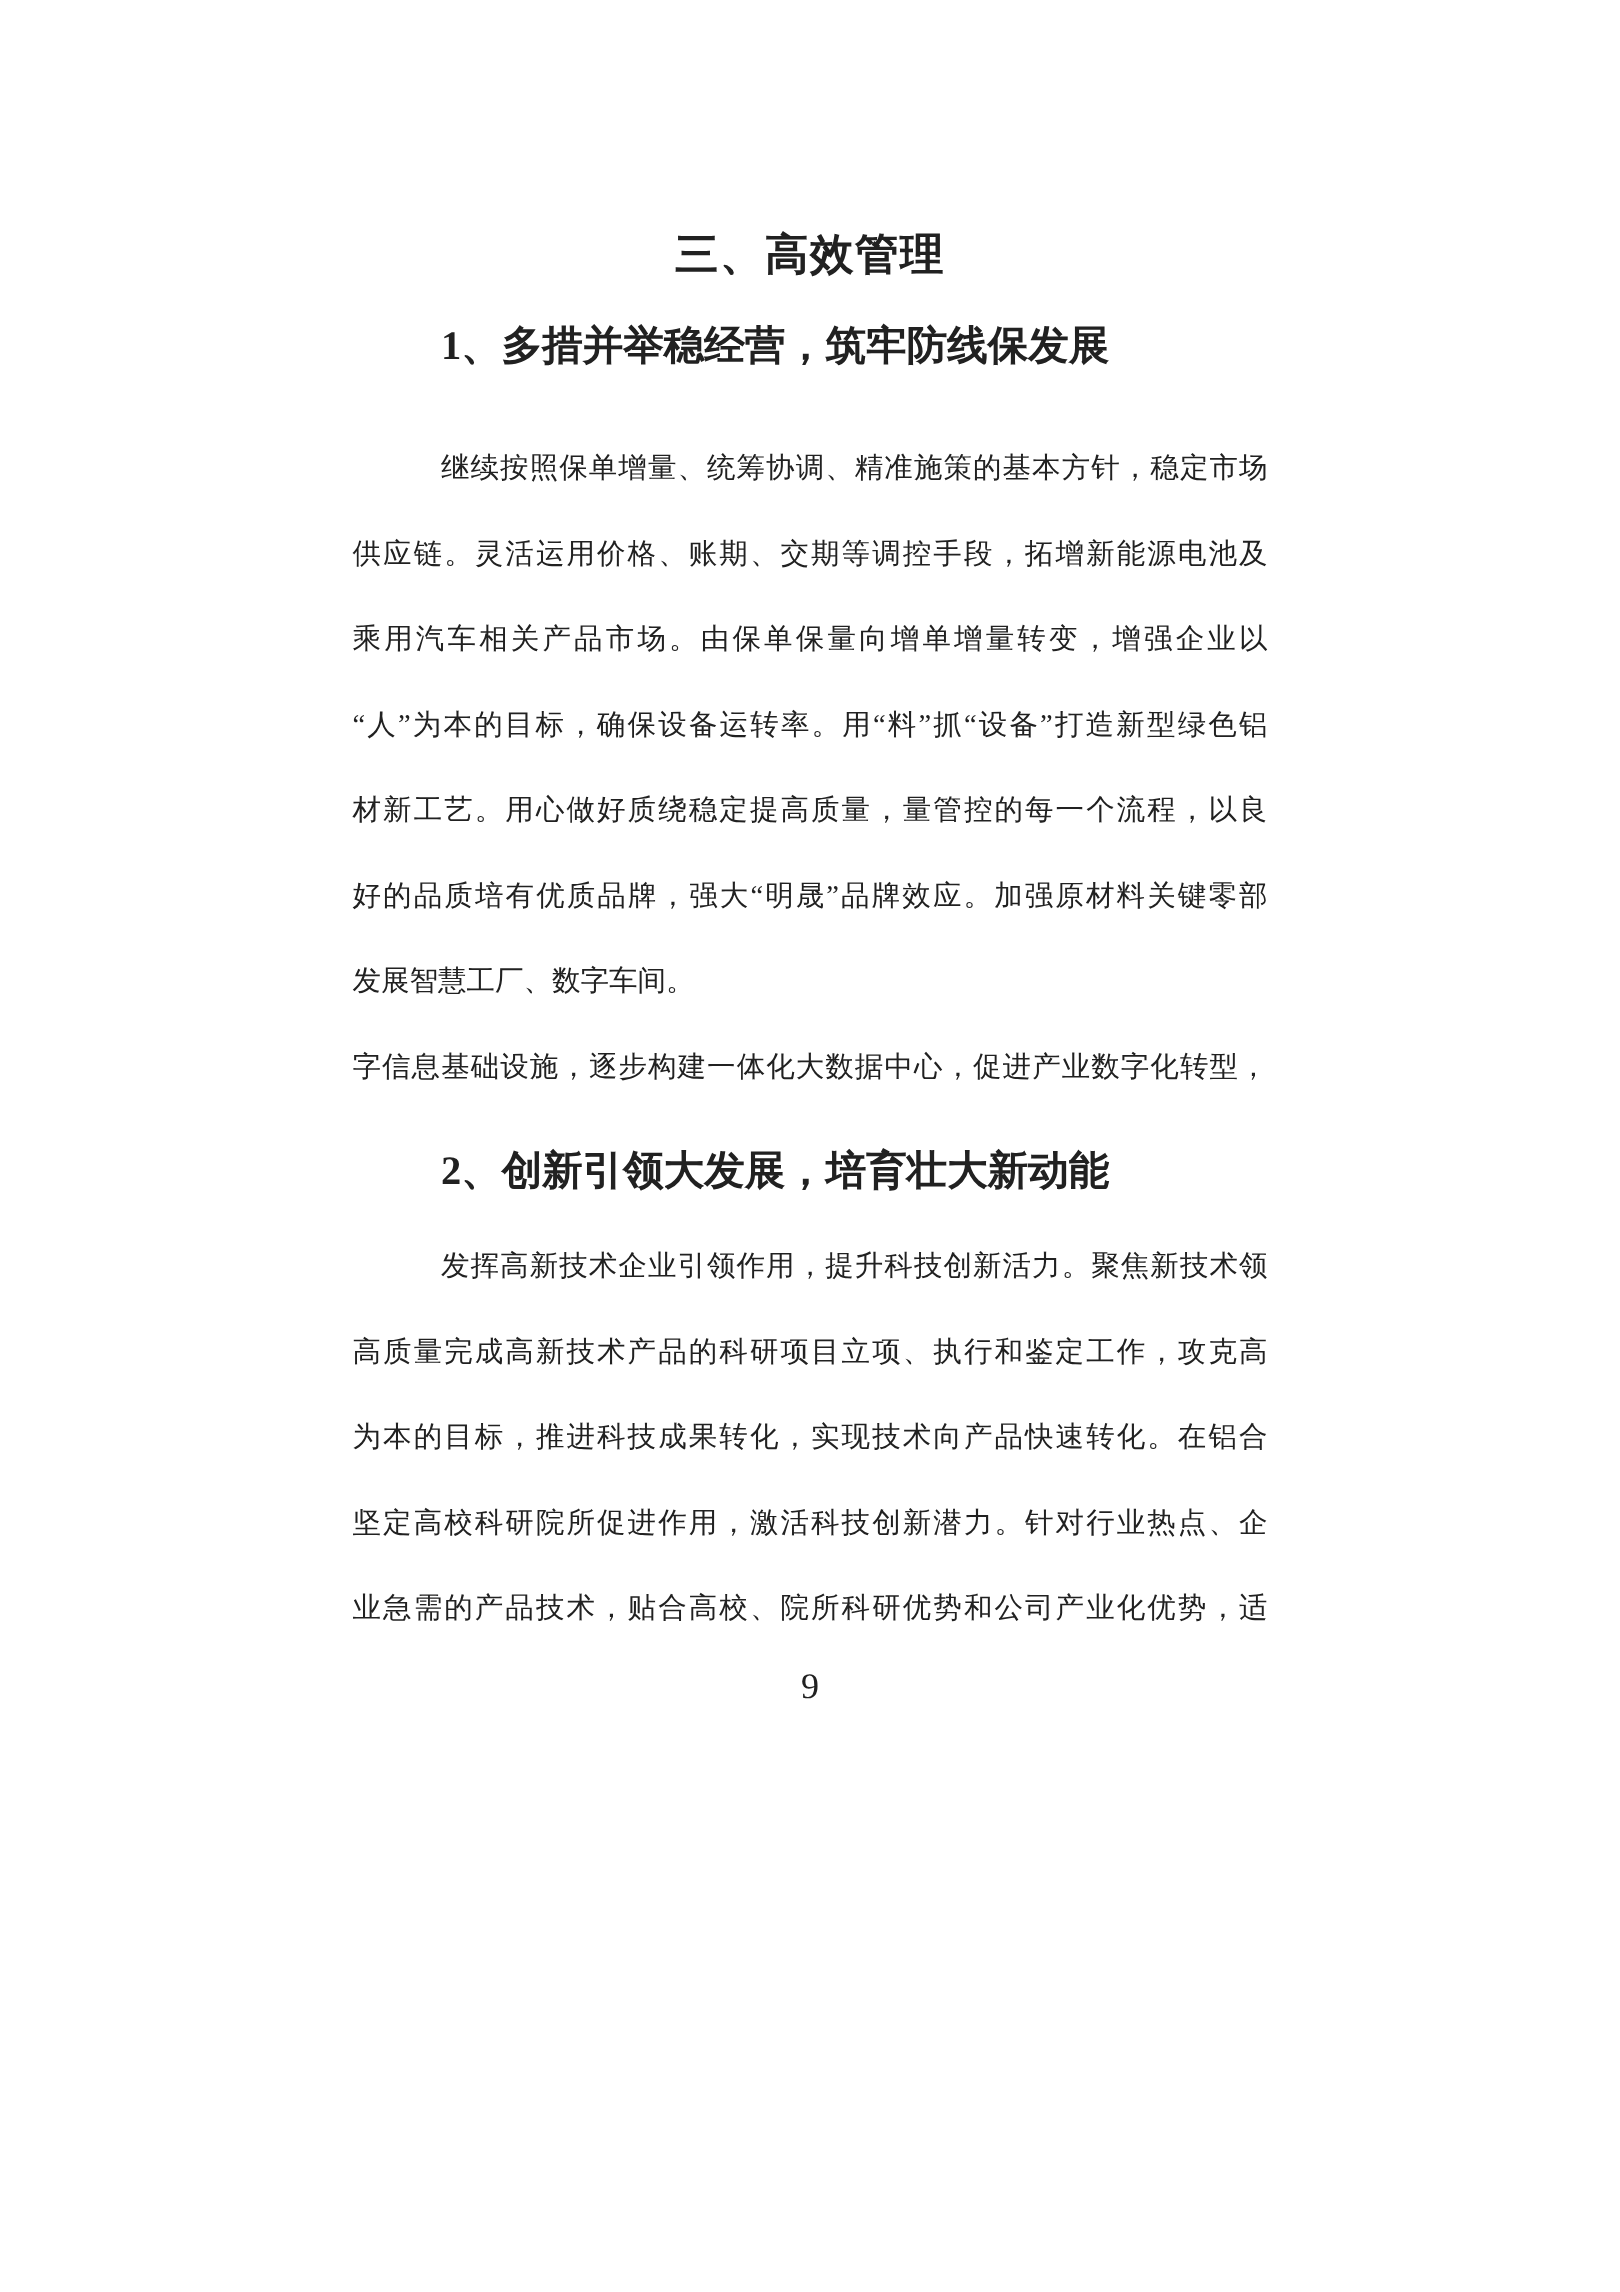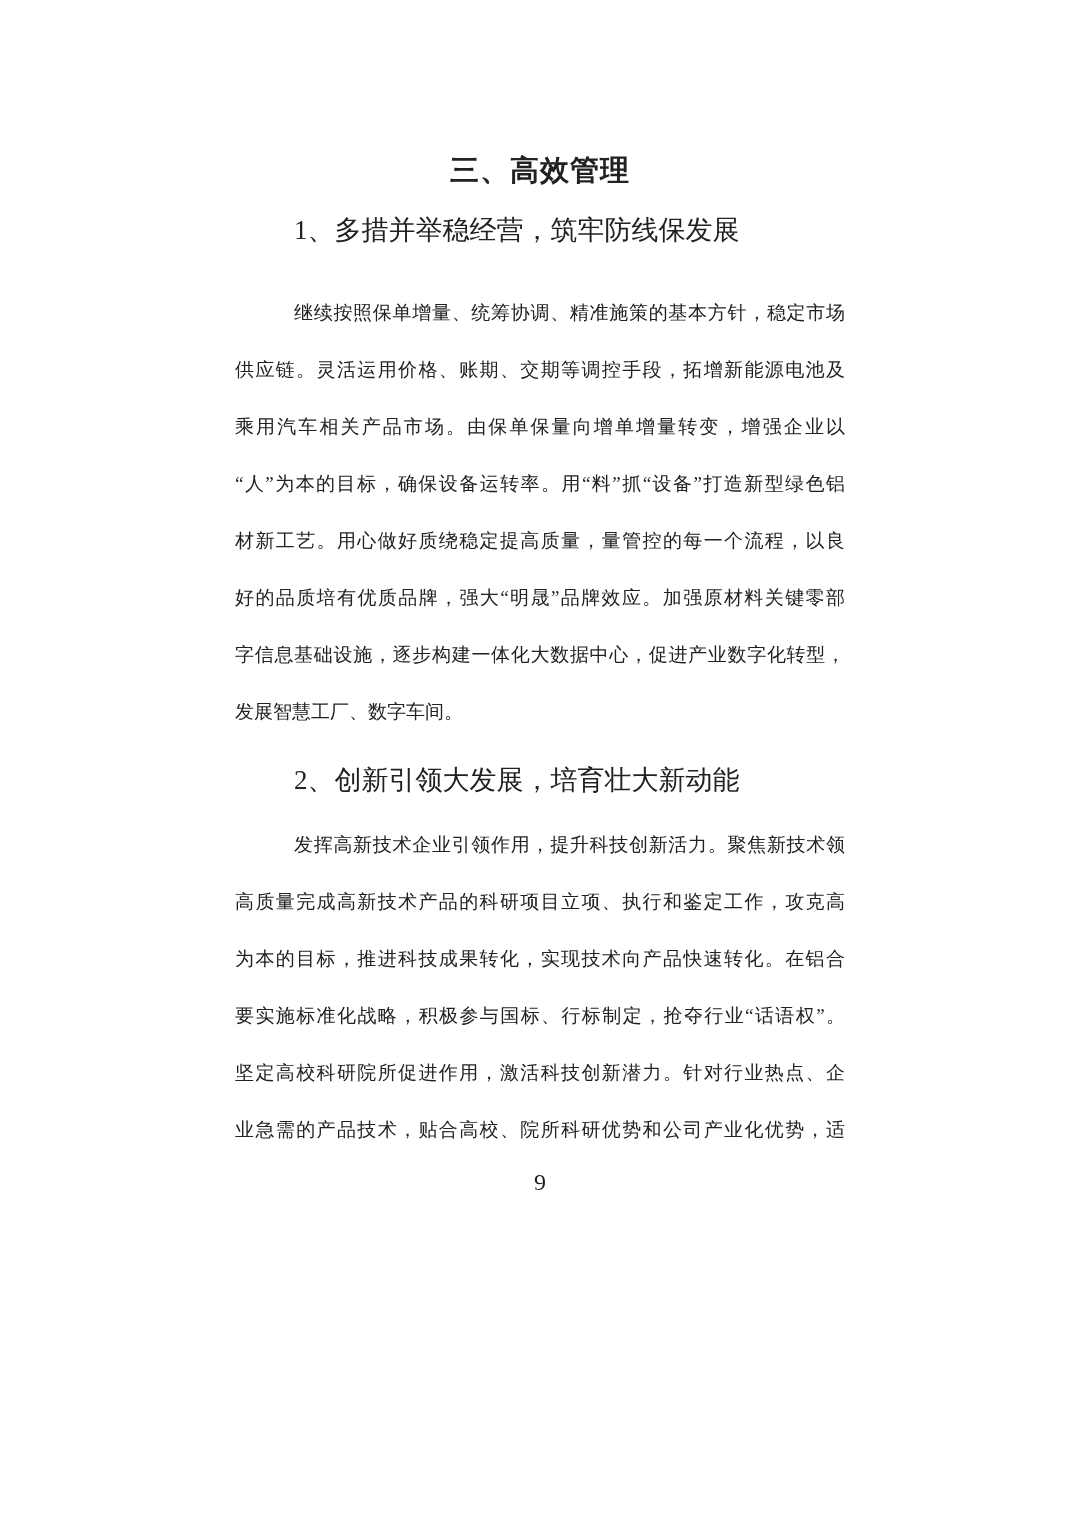--- a/index.html
+++ b/index.html
@@ -37,21 +37,21 @@
     margin-top: 30px;
     height: 44px;
     line-height: 44px;
     font-size: 26px;
     text-indent: 59px;
   }
   .section-heading {
     margin-top: 16px;
     height: 44px;
     line-height: 44px;
-    font-weight: normal;
+    font-weight: bold;
     font-size: 27px;
     text-indent: 59px;
     margin-bottom: 0;
   }
   .section-heading.second {
     margin-top: 18px;
   }
   .para {
     margin-top: 32px;
   }
@@ -93,31 +93,30 @@
 
     <div class="section-heading">1、多措并举稳经营，筑牢防线保发展</div>
 
     <div class="para">
       <div class="line line--first">继续按照保单增量、统筹协调、精准施策的基本方针，稳定市场</div>
       <div class="line">供应链。灵活运用价格、账期、交期等调控手段，拓增新能源电池及</div>
       <div class="line">乘用汽车相关产品市场。由保单保量向增单增量转变，增强企业以</div>
       <div class="line">“人”为本的目标，确保设备运转率。用“料”抓“设备”打造新型绿色铝</div>
       <div class="line">材新工艺。用心做好质绕稳定提高质量，量管控的每一个流程，以良</div>
       <div class="line">好的品质培有优质品牌，强大“明晟”品牌效应。加强原材料关键零部</div>
+      <div class="line line--short">发展智慧工厂、数字车间。</div>
       <div class="line">字信息基础设施，逐步构建一体化大数据中心，促进产业数字化转型，</div>
-      <div class="line line--short">发展智慧工厂、数字车间。</div>
     </div>
 
     <div class="section-heading second">2、创新引领大发展，培育壮大新动能</div>
 
     <div class="para second">
       <div class="line line--first">发挥高新技术企业引领作用，提升科技创新活力。聚焦新技术领</div>
       <div class="line">高质量完成高新技术产品的科研项目立项、执行和鉴定工作，攻克高</div>
       <div class="line">为本的目标，推进科技成果转化，实现技术向产品快速转化。在铝合</div>
-      <div class="line">要实施标准化战略，积极参与国标、行标制定，抢夺行业“话语权”。</div>
       <div class="line">坚定高校科研院所促进作用，激活科技创新潜力。针对行业热点、企</div>
       <div class="line">业急需的产品技术，贴合高校、院所科研优势和公司产业化优势，适</div>
     </div>
 
     <div class="page-number">9</div>
 
   </div>
 </div>
 
 </body></html>

